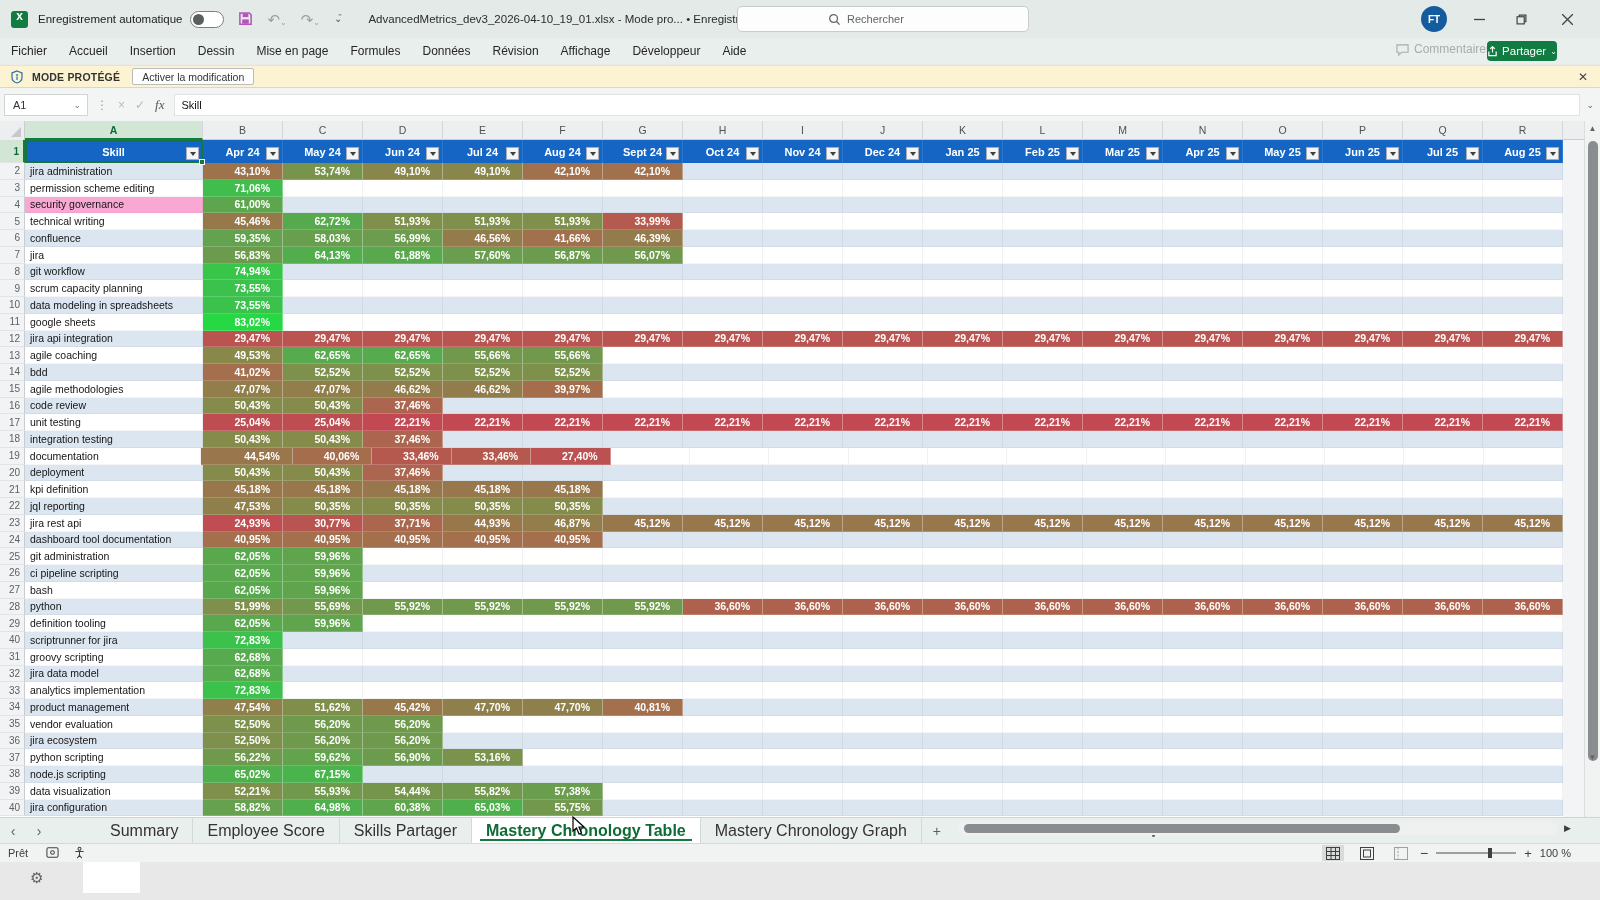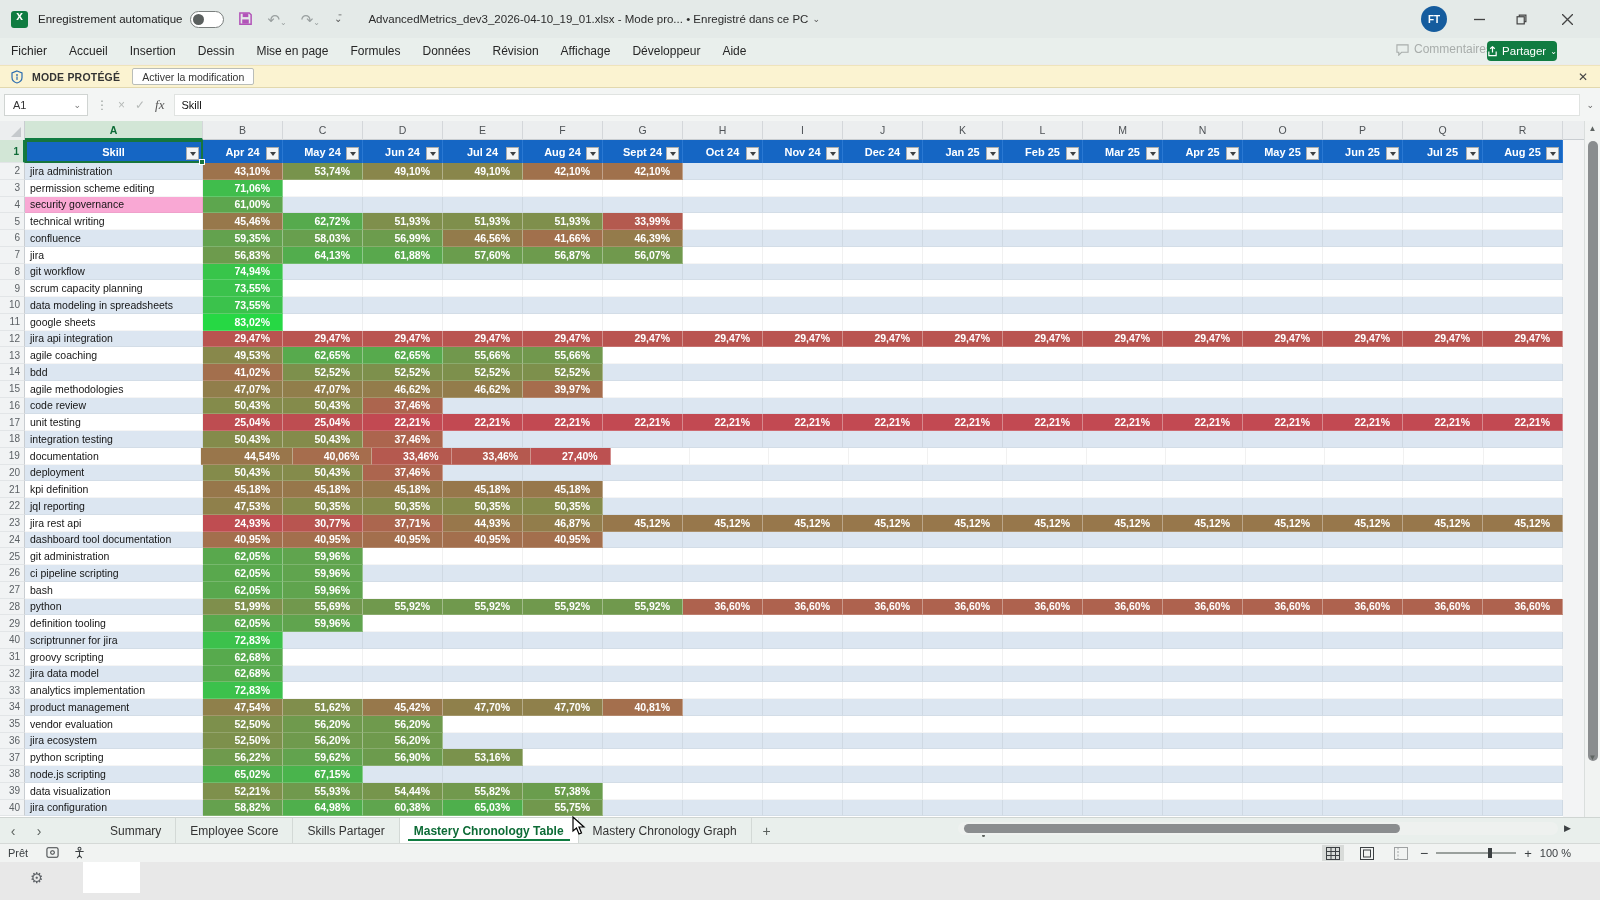--- a/index.html
+++ b/index.html
@@ -65,21 +65,21 @@
 
   
   #rightgutter { left:1563px; top:140px; width:21px; height:677px; background:#f3f4f5; }
   #vscroll { left:1584px; top:121px; width:16px; height:696px; background:#f1f3f2; border-left:1px solid #dadedd; }
   .varrow { position:absolute; left:2px; width:11px; text-align:center; color:#5f6563; font-size:8px; }
   #vthumb { position:absolute; left:2.5px; top:20px; width:10px; height:620px; background:#8a8d8f; border-radius:6px; }
 
   
   #tabbar { left:0; top:817px; width:1600px; height:26px; background:#e9efec; border-top:1px solid #cfd5d2; display:flex; align-items:stretch; }
   .tabnav { width:26px; display:flex; align-items:center; justify-content:center; color:#5a605d; font-size:14px; }
-  .sheettab { padding:0 14px; display:flex; align-items:center; font-size:12px; color:#333; border-right:1px solid #d3d9d6; position:relative; }
+  .sheettab { padding:0 14px; display:flex; align-items:center; font-size:16px; color:#333; border-right:1px solid #d3d9d6; position:relative; }
   .sheettab.active { background:#fff; font-weight:bold; color:#0d6b36; }
   .sheettab.active::after { content:""; position:absolute; left:8px; right:8px; bottom:2px; height:2px; background:#107c41; }
   .addsheet { width:30px; display:flex; align-items:center; justify-content:center; color:#5a605d; font-size:14px; }
   .dots3 { width:4px; align-self:center; margin-left:200px; display:flex; flex-direction:column; gap:2px; }
   .dots3 i { width:3px; height:3px; background:#5a605d; border-radius:50%; }
   #hscroll { position:absolute; left:958px; top:822px; width:600px; height:13px; background:#eef1ef; border-radius:7px; }
   #hthumb { position:absolute; left:6px; top:2px; width:436px; height:9px; background:#8a8d8f; border-radius:5px; }
   .harrow { position:absolute; top:823px; color:#3c4043; font-size:9px; }
 
   
@@ -114,20 +114,27 @@
         <path d="M2 2h10l2 2v10H2z" fill="none" stroke="#b254b8" stroke-width="1.6"></path>
         <rect x="5" y="2.5" width="6" height="4" fill="#b254b8"></rect>
         <rect x="4.5" y="9" width="7" height="4.5" fill="#b254b8"></rect>
       </svg>
   </span>
   <span class="qatbtn">↶<span style="font-size:8px;">⌄</span></span>
   <span class="qatbtn">↷<span style="font-size:8px;">⌄</span></span>
   <span class="qatbtn" style="font-size:10px;color:#555;">⌄̄</span>
   <span class="title-text">AdvancedMetrics_dev3_2026-04-10_19_01.xlsx  -  Mode pro...  • Enregistré dans ce PC</span>
   <span style="font-size:9px;color:#555;margin-left:4px;">⌄</span>
+  <div class="searchbox">
+    <svg width="13" height="13" viewBox="0 0 14 14" style="margin:0 6px 0 90px;">
+        <circle cx="6" cy="6" r="4.2" fill="none" stroke="#5f6663" stroke-width="1.4"></circle>
+        <line x1="9.2" y1="9.2" x2="12.5" y2="12.5" stroke="#5f6663" stroke-width="1.4"></line>
+      </svg>
+    <span>Rechercher</span>
+  </div>
   <div class="avatar">FT</div>
   <div class="winbtn" style="left:1458px;">
       <svg width="11" height="11" viewBox="0 0 10 10">
         <line x1="0" y1="5" x2="10" y2="5" stroke="#444" stroke-width="1.2"></line>
       </svg>
     </div>
   <div class="winbtn" style="left:1500px;">
       <svg width="11" height="11" viewBox="0 0 10 10">
         <rect x="1" y="2.5" width="6.5" height="6.5" fill="none" stroke="#444" stroke-width="1.1"></rect>
         <path d="M3 2.5 V1 h6 v6 h-1.5" fill="none" stroke="#444" stroke-width="1.1"></path>

